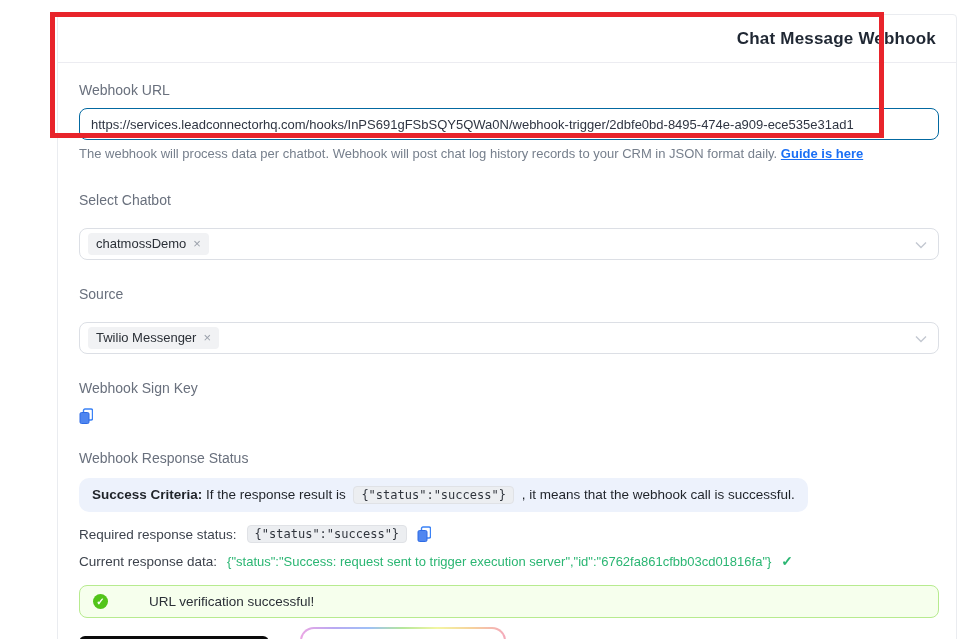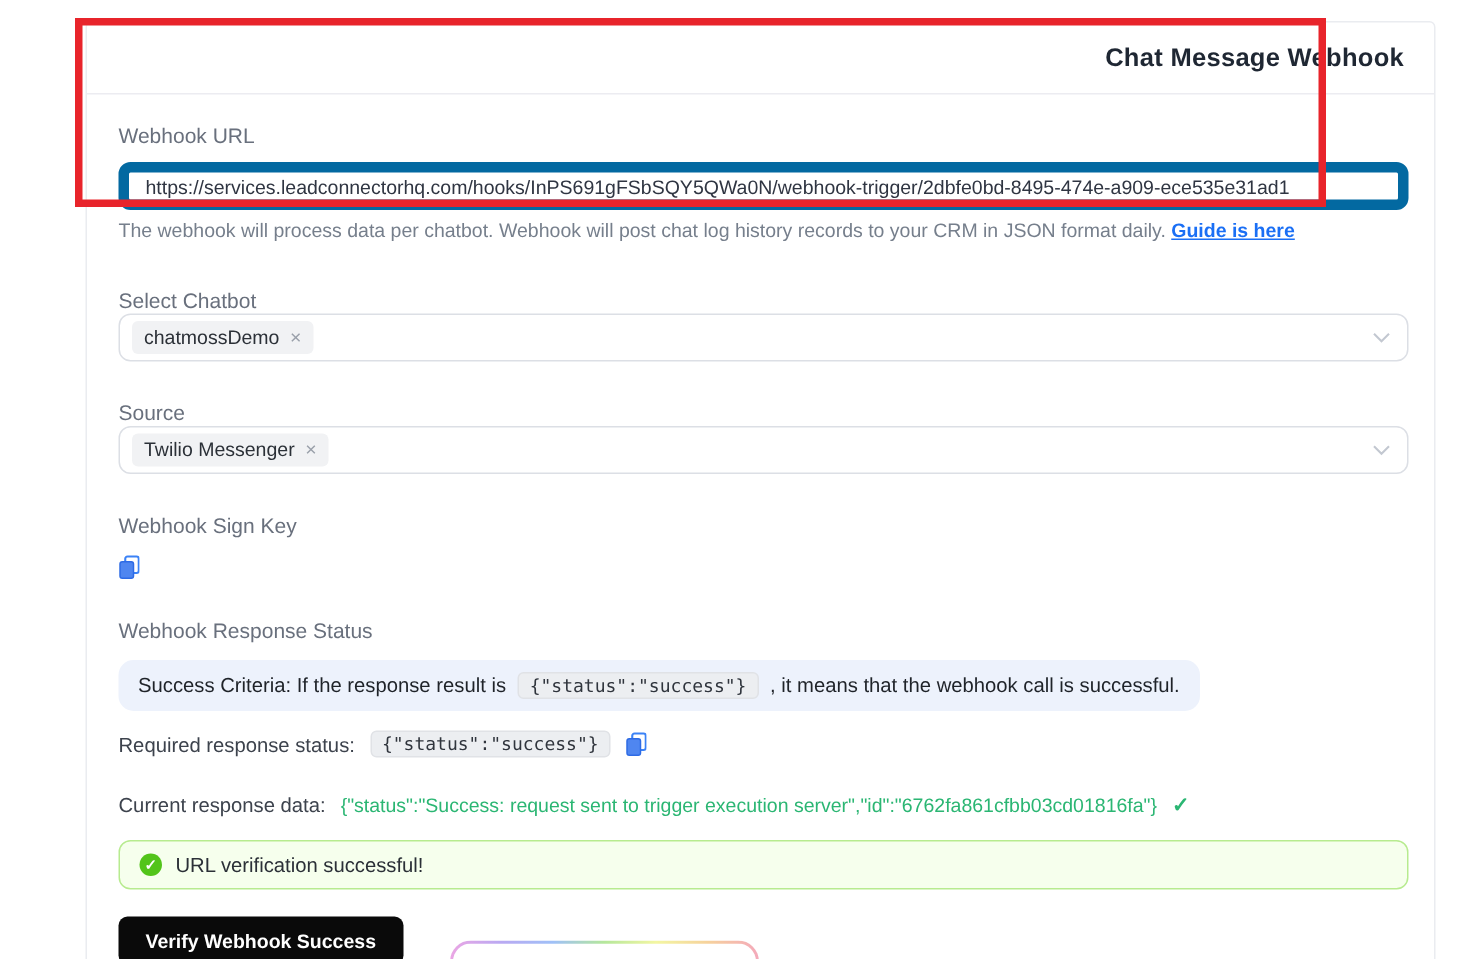--- a/index.html
+++ b/index.html
@@ -5,56 +5,56 @@
   * { margin:0; padding:0; box-sizing:border-box; }
   html,body { width:974px; height:639px; background:#ffffff; overflow:hidden;
     font-family:"Liberation Sans", sans-serif; }
   .card { position:absolute; left:57px; top:14px; width:900px; height:760px;
     background:#fff; border:1px solid #eaecf0; border-radius:4px; }
   .card-header { padding:14px 20px 13px 21px; border-bottom:1px solid #ececf1;text-align:right; }
   .card-title { font-size:17px; font-weight:700; color:#1f2733; letter-spacing:.2px; }
   .card-body { padding:0 17px 20px 21px; }
   .field-label { font-size:14px; color:#69707d; }
   .lbl-url { margin-top:19px; }
-  .url-input { margin-top:10px; width:100%; height:32px; border:7px solid #0369a1;
+  .url-input { margin-top:10px; width:100%; height:32px; border:1px solid #0369a1;
     border-radius:8px; padding:0 11px; font-size:13px; color:#2f3542; background:#fff;
     font-family:"Liberation Sans", sans-serif; outline:none; }
   .help-text { margin-top:6px; font-size:13px; color:#767f8c; }
   .help-link { color:#1a6ff5; font-weight:700; text-decoration:underline; cursor:pointer; }
   .lbl-gap { margin-top:31px; }
   .lbl-gap2 { margin-top:26px; }
-  .select-box { position:relative; margin-top:1px; width:100%; height:32px;
+  .select-box { position:relative; margin-top:20px; width:100%; height:32px;
     border:1px solid #dcdfe5; border-radius:8px; background:#fff; display:flex;
     align-items:center; padding:0 28px 0 8px; cursor:pointer; }
   .tag { display:inline-flex; align-items:center; background:#f1f2f4; border-radius:4px;
     padding:3px 8px; font-size:13px; color:#2b3037; line-height:1.2; }
   .tag-close { margin-left:7px; color:#9aa0aa; font-size:13px; cursor:pointer; }
   .chevron { position:absolute; right:11px; top:50%; transform:translateY(-50%); }
   .key-row { margin-top:12px; display:flex; align-items:center; gap:8px; }
   .key-value { font-size:13.5px; color:#2b3037; }
   .copy-icon { cursor:pointer; display:inline-flex; }
   .info-box { margin-top:12px; display:inline-block; background:#edf2fc; border-radius:10px;
     padding:8px 13px; font-size:13.5px; color:#1f2329; }
-  .bold { font-weight:400; }
+  .bold { font-weight:700; }
   .code-chip { display:inline-block; background:#eceef1; border:1px solid #e0e2e6;
     border-radius:4px; padding:1px 7px; font-family:"DejaVu Sans Mono", monospace;
     font-size:12px; color:#30353d; margin:0 4px; }
   .required-row { margin-top:13px; display:flex; align-items:center; gap:6px;
     font-size:13.5px; color:#3d434d; }
-  .current-row { margin-top:23px; display:flex; align-items:center; gap:10px;
+  .current-row { margin-top:10px; display:flex; align-items:center; gap:10px;
     font-size:13.5px; color:#3d434d; }
   .green-json { color:#2bb673; font-size:13px; }
   .green-check { color:#2bb673; font-size:14px; font-weight:700; }
   .success-alert { margin-top:16px; width:100%; height:33px; background:#f6ffed;
     border:1px solid #b7eb8f; border-radius:8px; display:flex; align-items:center;
     gap:9px; padding:0 13px; }
   .alert-check-circle { width:15px; height:15px; border-radius:50%; background:#52c41a;
     color:#fff; font-size:10px; display:flex; align-items:center; justify-content:center;
     flex:0 0 auto; font-weight:700; }
-  .alert-text { font-size:13.5px; color:#2b3037; }
+  .alert-text { font-size:13.5px; color:#2b3037;margin-left:32px; }
   .verify-btn { margin-top:18px; height:32px; padding:0 18px; background:#0a0a0a;
     color:#fff; font-size:13px; font-weight:700; border:none; border-radius:6px;
     cursor:pointer; font-family:"Liberation Sans", sans-serif; }
   .annotation-rect { position:absolute; left:50px; top:12px; width:834px; height:126px;
     border:5px solid #e8242b; pointer-events:none; z-index:20; }
   .rainbow-pill { position:absolute; left:300px; top:627px; width:206px; height:40px;
     border-radius:14px; border:2.5px solid transparent;
     background:linear-gradient(#fff,#fff) padding-box,
       linear-gradient(90deg,#eba6e4,#b9a9f2,#9fc0f7,#b5e79b,#f3f6a2,#f6d29c,#f4a9bb) border-box;
     cursor:pointer; z-index:5; }

